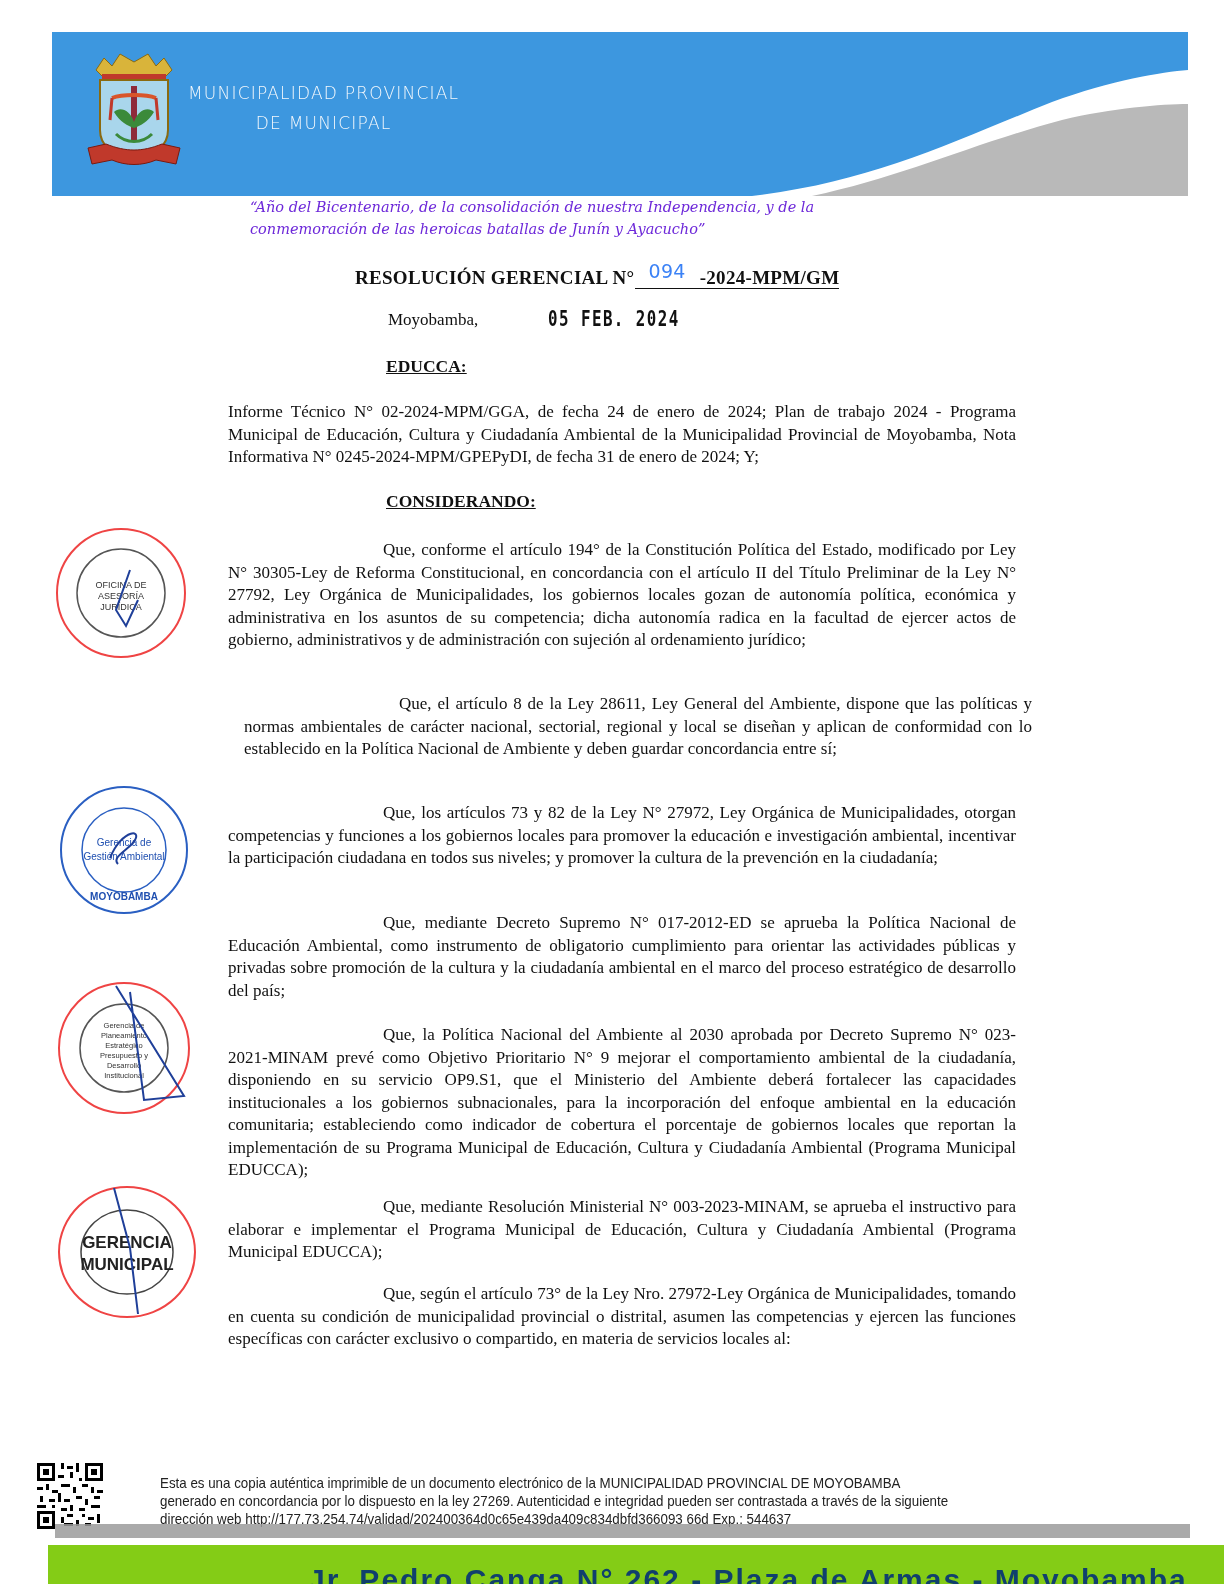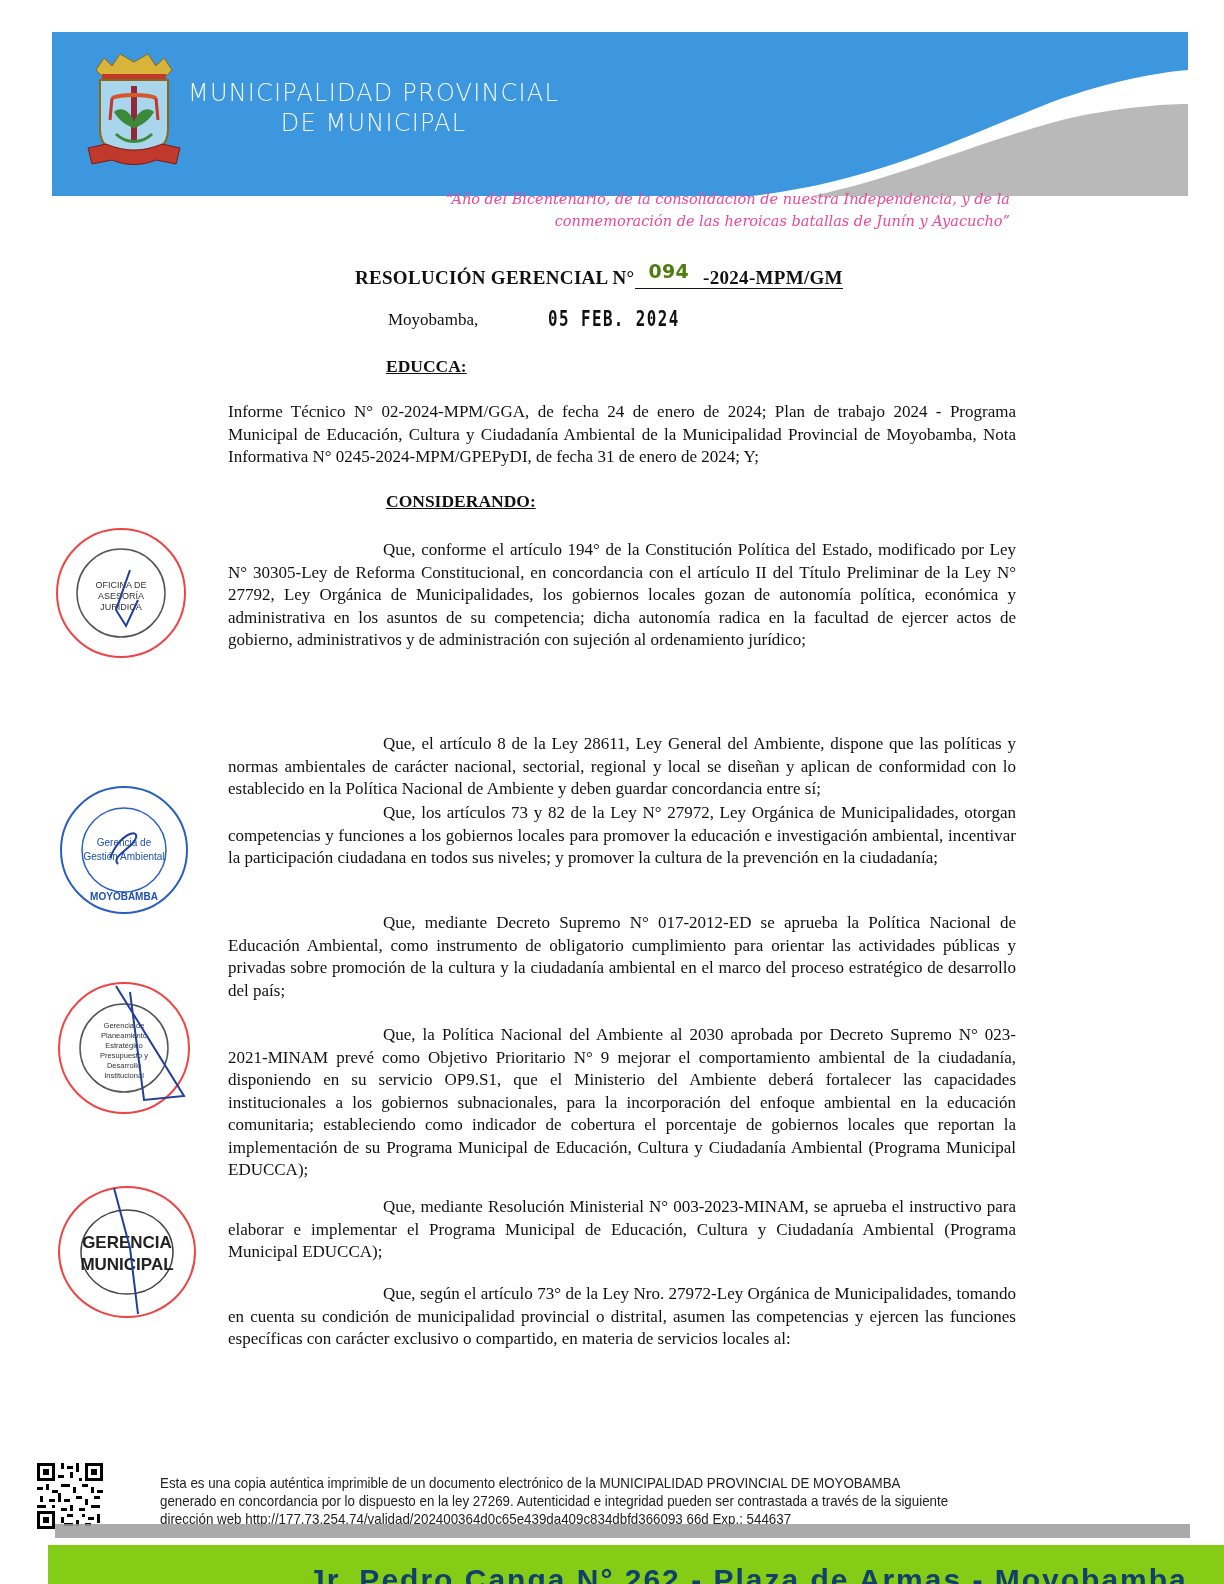--- a/index.html
+++ b/index.html
@@ -2,28 +2,28 @@
 <html><head>
 <meta charset="utf-8">
 <style>
   html, body { margin:0; padding:0; background:#ffffff; }
   body { width:1224px; height:1584px; position:relative; overflow:hidden; font-family:"Liberation Serif", serif; color:#111; }
 
   
   .banner { position:absolute; left:52px; top:32px; width:1136px; height:164px; background:#3d97df; overflow:hidden; }
   .banner .wave { position:absolute; left:0; top:0; width:1136px; height:164px; }
   .crest { position:absolute; left:86px; top:52px; width:96px; height:118px; }
-  .banner-title { position:absolute; left:188px; top:78px; color:#f4f8fc; font-family:"DejaVu Sans", sans-serif; font-weight:300; font-size:24px; letter-spacing:1.2px; line-height:30px; text-align:center; }
+  .banner-title { position:absolute; left:188px; top:78px; color:#f4f8fc; font-family:"DejaVu Sans", sans-serif; font-weight:300; font-size:17px; letter-spacing:1.2px; line-height:30px; text-align:center; }
   .banner-title .l1 { display:block; }
   .banner-title .l2 { display:block; }
 
-  .motto { position:absolute; left:250px; top:188px; width:760px; text-align:right; font-family:"DejaVu Serif", serif; font-style:italic; font-size:14.5px; line-height:22px; color:#ec4899; }
+  .motto { position:absolute; left:250px; top:196px; width:760px; text-align:left; font-family:"DejaVu Serif", serif; font-style:italic; font-size:14.5px; line-height:22px; color:#6d28d9; }
 
   .res-title { position:absolute; left:355px; top:266px; font-family:"Liberation Serif", serif; font-weight:bold; font-size:19px; letter-spacing:0.3px; }
-  .res-title .num { color:#4d7c0f; font-family:"DejaVu Sans", sans-serif; font-weight:bold; font-size:19px; display:inline-block; padding:0 14px 0 14px; position:relative; top:-6px; }
+  .res-title .num { color:#3b82f6; font-family:"DejaVu Sans", sans-serif; font-weight:normal; font-size:19px; display:inline-block; padding:0 14px 0 14px; position:relative; top:-6px; }
   .res-title .uline { border-bottom:1.5px solid #111; }
 
   .place-date { position:absolute; left:388px; top:310px; font-size:17px; }
   .place-date .date { position:absolute; left:160px; top:-4px; white-space:nowrap; font-family:"DejaVu Sans Mono", monospace; font-weight:bold; font-size:22px; transform:scaleX(0.72); transform-origin:left; letter-spacing:2px; }
 
   .section-head { position:absolute; left:386px; font-weight:bold; font-size:17.5px; text-decoration:underline; }
 
   .para { position:absolute; left:228px; width:788px; font-size:17px; line-height:22.5px; text-align:justify; }
   .para .indent { display:inline-block; width:155px; }
 
@@ -77,21 +77,21 @@
   <span>Moyobamba,</span>
   <span class="date">05 FEB. 2024</span>
 </div>
 
 <div class="section-head" style="top:356px;">EDUCCA:</div>
 <div class="para" style="top:401px;">Informe Técnico N° 02-2024-MPM/GGA, de fecha 24 de enero de 2024; Plan de trabajo 2024 - Programa Municipal de Educación, Cultura y Ciudadanía Ambiental de la Municipalidad Provincial de Moyobamba, Nota Informativa N° 0245-2024-MPM/GPEPyDI, de fecha 31 de enero de 2024; Y;</div>
 
 <div class="section-head" style="top:491px;">CONSIDERANDO:</div>
 
 <div class="para" style="top:539px;"><span class="indent"></span><span>Que, conforme el artículo 194° de la Constitución Política del Estado, modificado por Ley N° 30305-Ley de Reforma Constitucional, en concordancia con el artículo II del Título Preliminar de la Ley N° 27792, Ley Orgánica de Municipalidades, los gobiernos locales gozan de autonomía política, económica y administrativa en los asuntos de su competencia; dicha autonomía radica en la facultad de ejercer actos de gobierno, administrativos y de administración con sujeción al ordenamiento jurídico;</span></div>
-<div class="para" style="top:733px;"><span class="indent"></span><span>Que, el artículo 8 de la Ley 28611, Ley General del Ambiente, dispone que las políticas y normas ambientales de carácter nacional, sectorial, regional y local se diseñan y aplican de conformidad con lo establecido en la Política Nacional de Ambiente y deben guardar concordancia entre sí;</span></div>
+<div class="para" style="top:693px;margin-left:16px;"><span class="indent"></span><span>Que, el artículo 8 de la Ley 28611, Ley General del Ambiente, dispone que las políticas y normas ambientales de carácter nacional, sectorial, regional y local se diseñan y aplican de conformidad con lo establecido en la Política Nacional de Ambiente y deben guardar concordancia entre sí;</span></div>
 <div class="para" style="top:802px;"><span class="indent"></span><span>Que, los artículos 73 y 82 de la Ley N° 27972, Ley Orgánica de Municipalidades, otorgan competencias y funciones a los gobiernos locales para promover la educación e investigación ambiental, incentivar la participación ciudadana en todos sus niveles; y promover la cultura de la prevención en la ciudadanía;</span></div>
 <div class="para" style="top:912px;"><span class="indent"></span><span>Que, mediante Decreto Supremo N° 017-2012-ED se aprueba la Política Nacional de Educación Ambiental, como instrumento de obligatorio cumplimiento para orientar las actividades públicas y privadas sobre promoción de la cultura y la ciudadanía ambiental en el marco del proceso estratégico de desarrollo del país;</span></div>
 <div class="para" style="top:1024px;"><span class="indent"></span><span>Que, la Política Nacional del Ambiente al 2030 aprobada por Decreto Supremo N° 023-2021-MINAM prevé como Objetivo Prioritario N° 9 mejorar el comportamiento ambiental de la ciudadanía, disponiendo en su servicio OP9.S1, que el Ministerio del Ambiente deberá fortalecer las capacidades institucionales a los gobiernos subnacionales, para la incorporación del enfoque ambiental en la educación comunitaria; estableciendo como indicador de cobertura el porcentaje de gobiernos locales que reportan la implementación de su Programa Municipal de Educación, Cultura y Ciudadanía Ambiental (Programa Municipal EDUCCA);</span></div>
 <div class="para" style="top:1196px;"><span class="indent"></span><span>Que, mediante Resolución Ministerial N° 003-2023-MINAM, se aprueba el instructivo para elaborar e implementar el Programa Municipal de Educación, Cultura y Ciudadanía Ambiental (Programa Municipal EDUCCA);</span></div>
 <div class="para" style="top:1283px;"><span class="indent"></span><span>Que, según el artículo 73° de la Ley Nro. 27972-Ley Orgánica de Municipalidades, tomando en cuenta su condición de municipalidad provincial o distrital, asumen las competencias y ejercen las funciones específicas con carácter exclusivo o compartido, en materia de servicios locales al:</span></div>
 
 <div class="stamp" style="left:56px;top:528px;width:126px;height:126px;">
   <svg width="126" height="126" viewBox="0 0 126 126">
     <circle cx="63" cy="63" r="44" fill="none" stroke="#555" stroke-width="1.5"></circle>
     <text x="63" y="58" text-anchor="middle" font-family="Liberation Sans, sans-serif" font-size="9" fill="#333">OFICINA DE</text>

